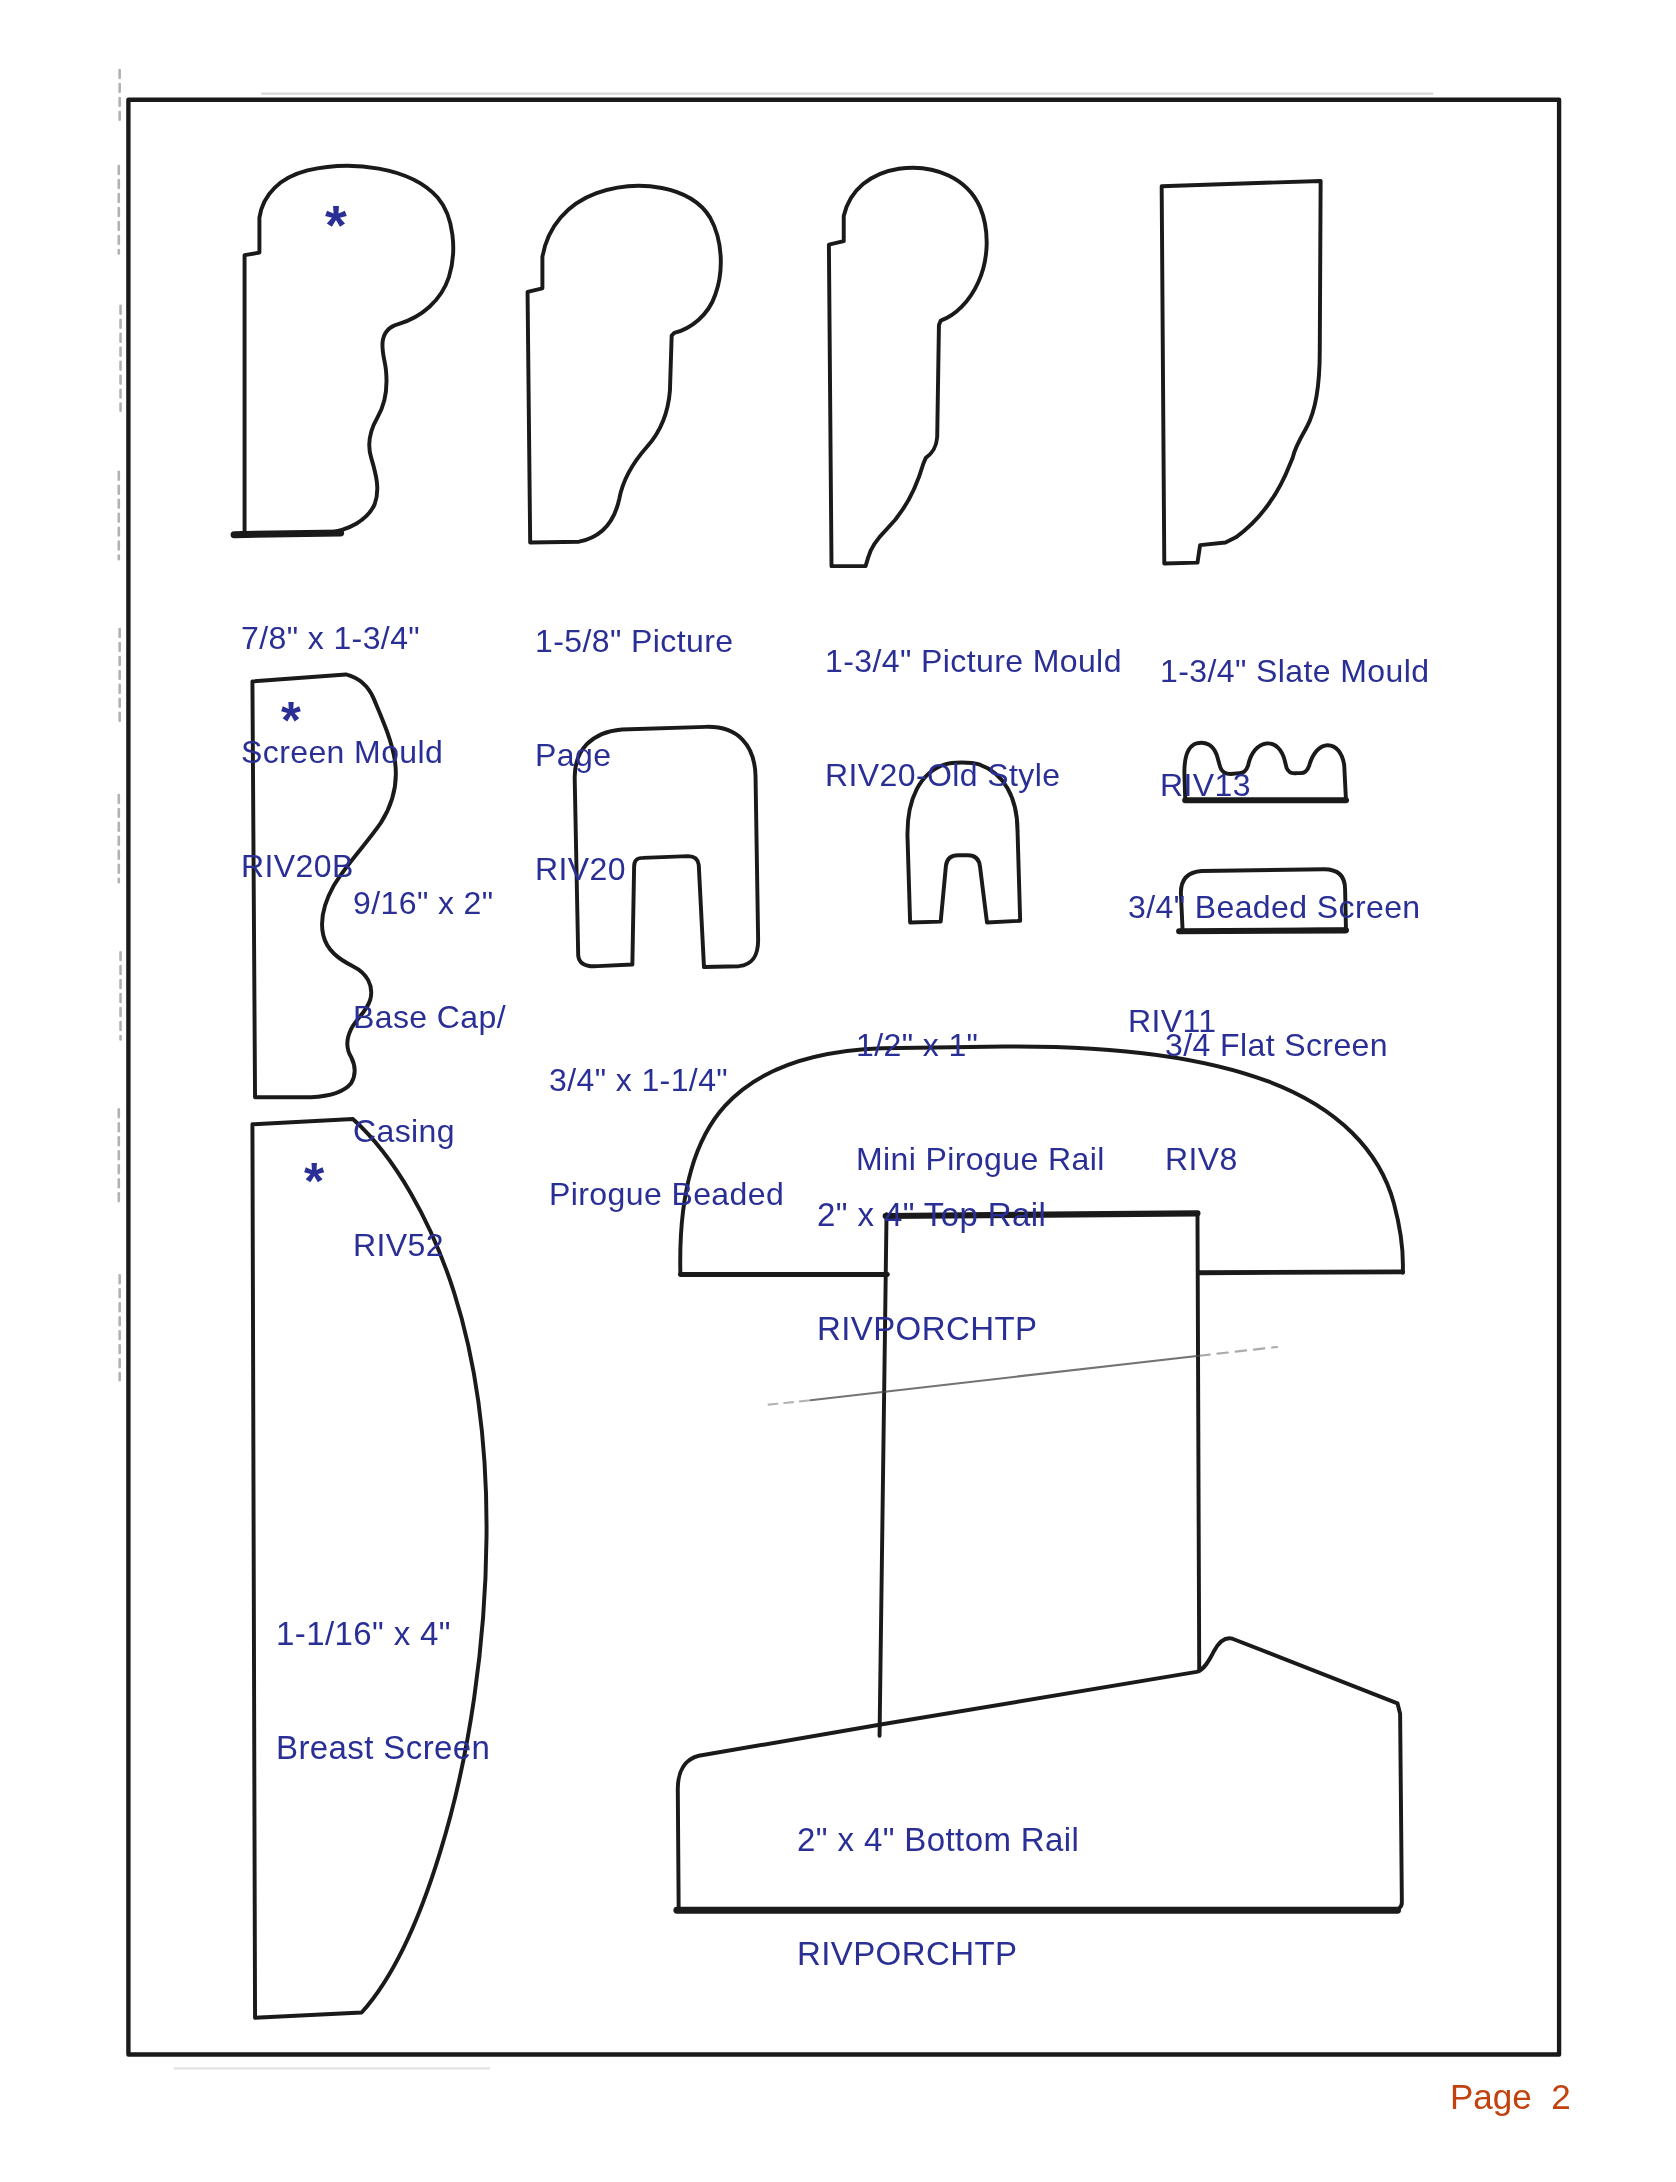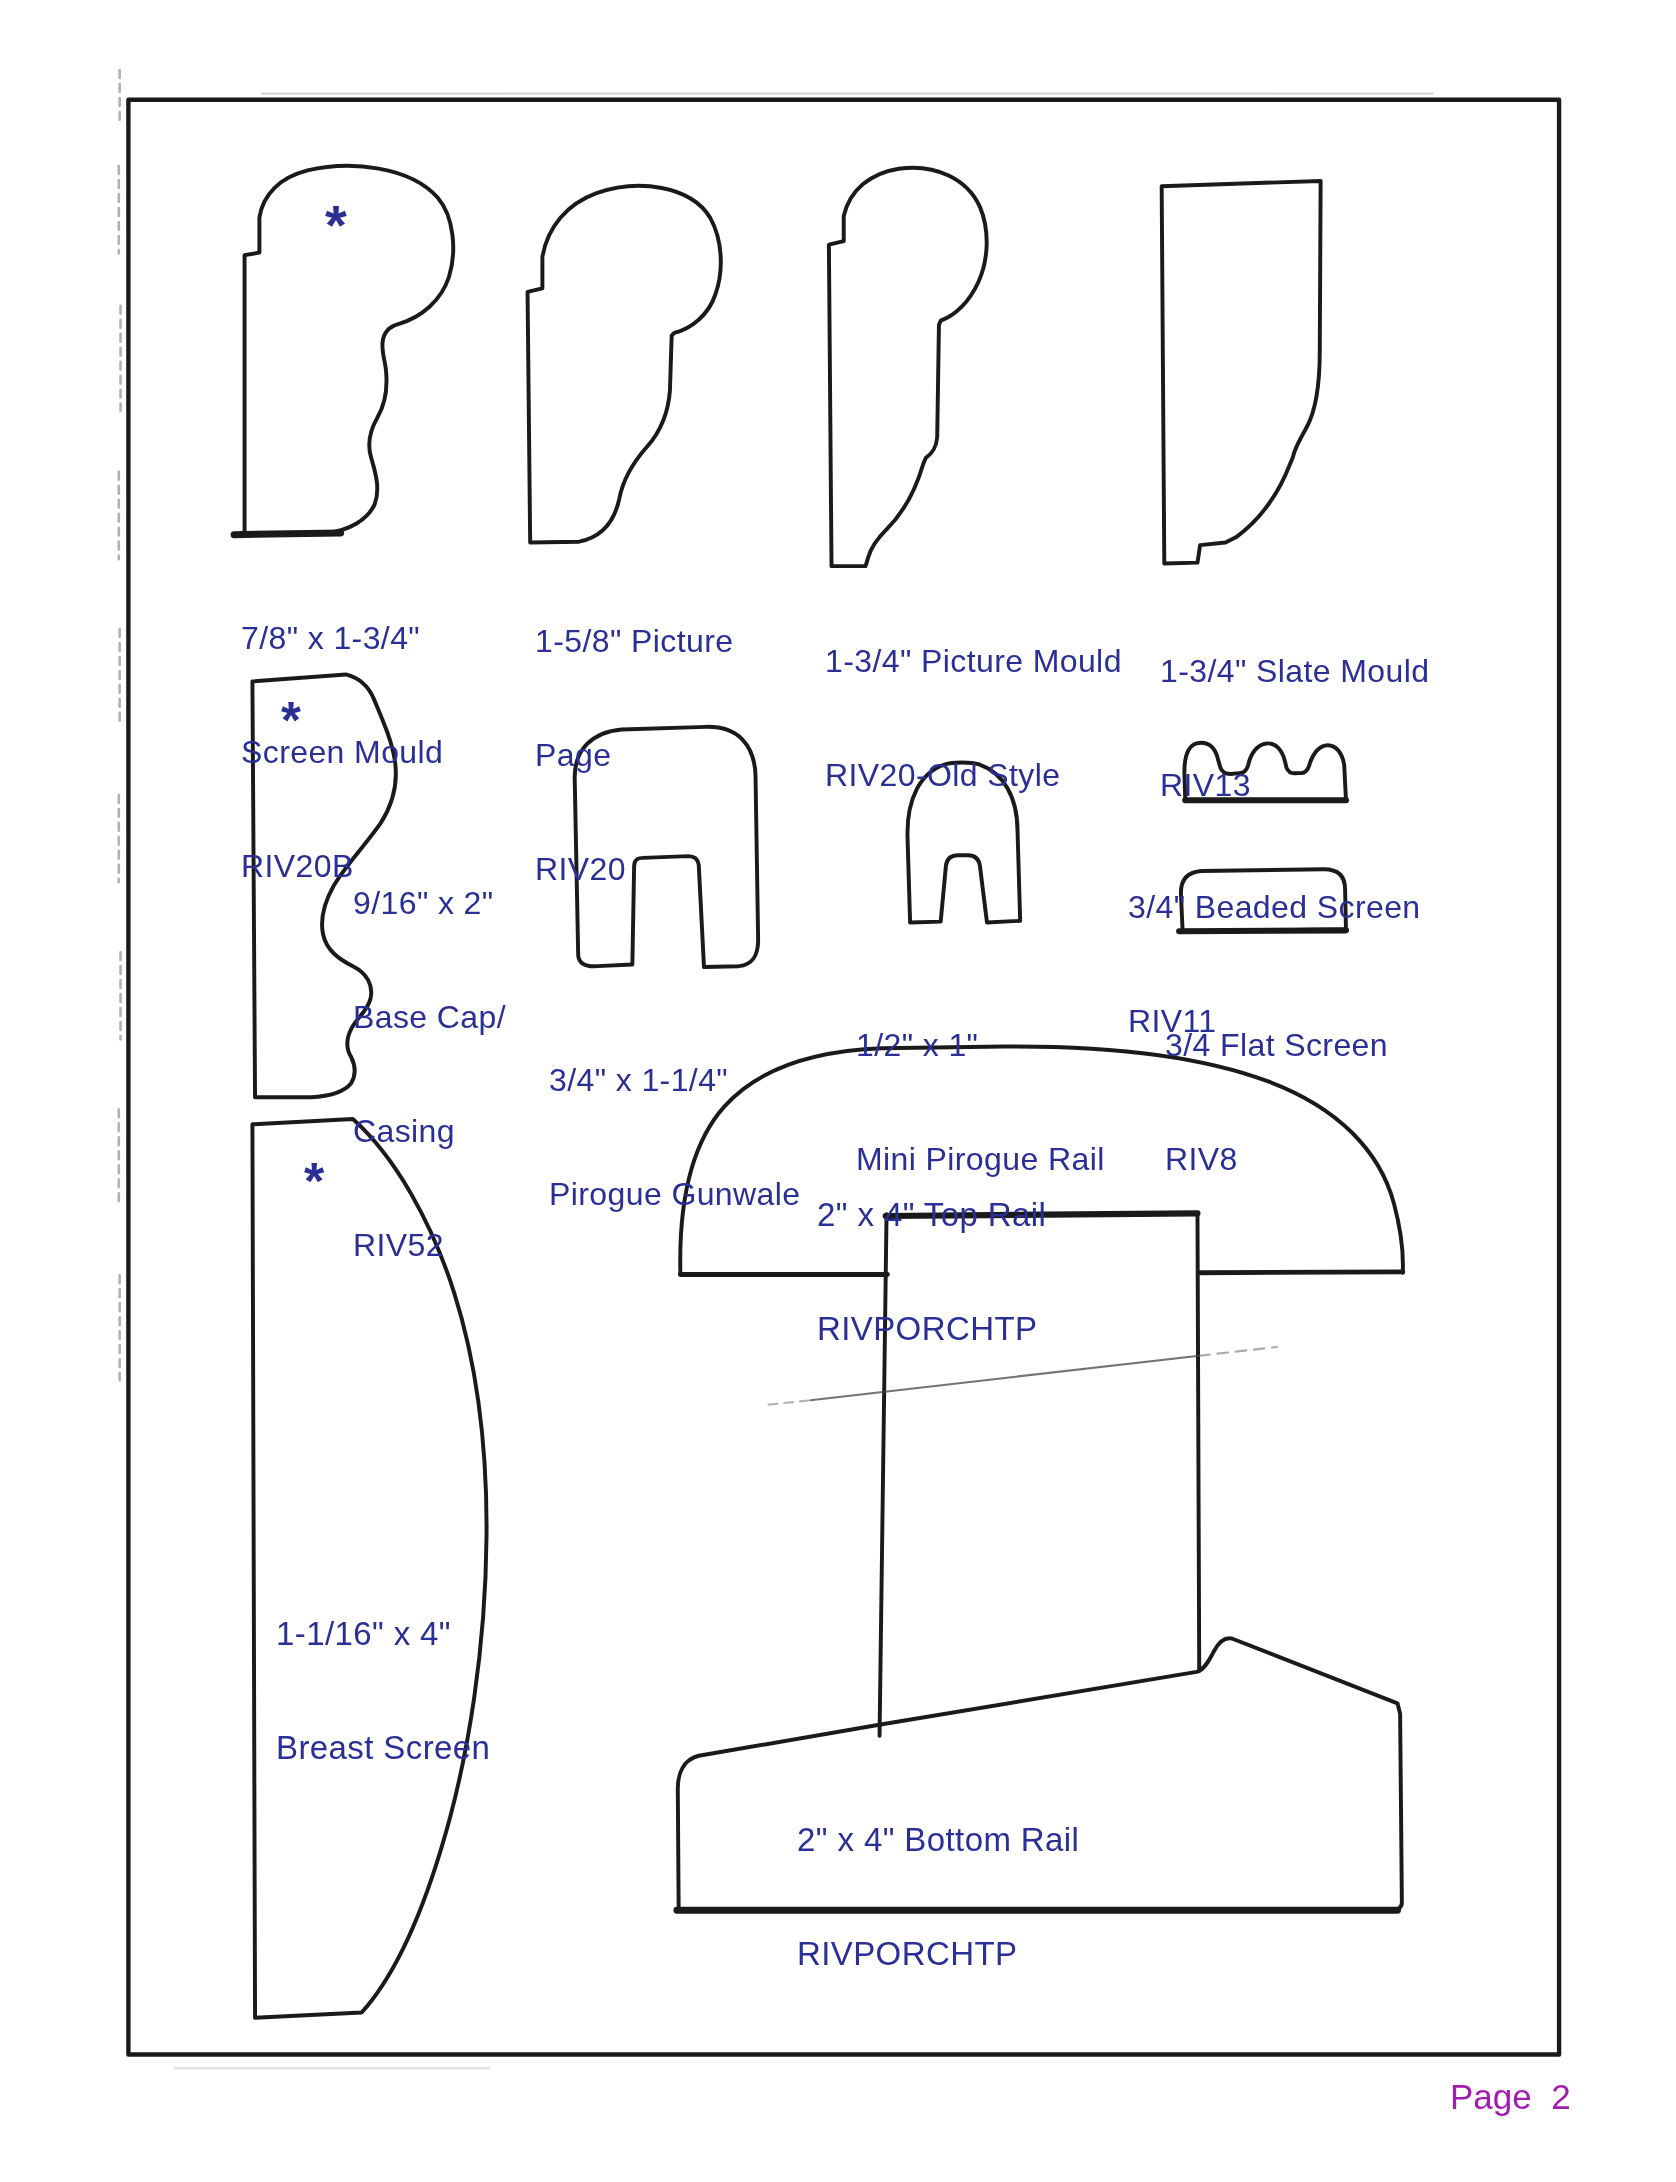--- a/index.html
+++ b/index.html
@@ -10,21 +10,21 @@
   .page svg{position:absolute;left:0;top:0;}
   .lbl{
     position:absolute;color:#2a2f96;font-size:32px;line-height:38px;
     letter-spacing:0.4px;white-space:pre;
   }
   .lbl span{display:block;}
   .star{
     position:absolute;color:#2a2f96;font-size:56px;font-weight:bold;line-height:1;
   }
   .pagenum{
-    position:absolute;left:1450px;top:2077px;color:#a21caf;font-size:35px;white-space:pre;
+    position:absolute;left:1450px;top:2077px;color:#c2410c;font-size:35px;white-space:pre;
   }
   
   .lbl1{left:241px;top:543px;}
   .lbl2{left:535px;top:546px;}
   .lbl3{left:825px;top:566px;}
   .lbl4{left:1160px;top:576px;}
   .lbl5{left:353px;top:808px;line-height:38px;}
   .lbl6{left:549px;top:985px;}
   .lbl7{left:856px;top:950px;}
   .lbl8{left:1128px;top:812px;}
@@ -160,21 +160,21 @@
     <span>RIV13</span>
   </div>
   <div class="lbl lbl5">
     <span>9/16" x 2"</span>
     <span>Base Cap/</span>
     <span>Casing</span>
     <span>RIV52</span>
   </div>
   <div class="lbl lbl6">
     <span>3/4" x 1-1/4"</span>
-    <span>Pirogue Gunwale</span>
+    <span>Pirogue Beaded</span>
   </div>
   <div class="lbl lbl7">
     <span>1/2" x 1"</span>
     <span>Mini Pirogue Rail</span>
   </div>
   <div class="lbl lbl8">
     <span>3/4" Beaded Screen</span>
     <span>RIV11</span>
   </div>
   <div class="lbl lbl9">

